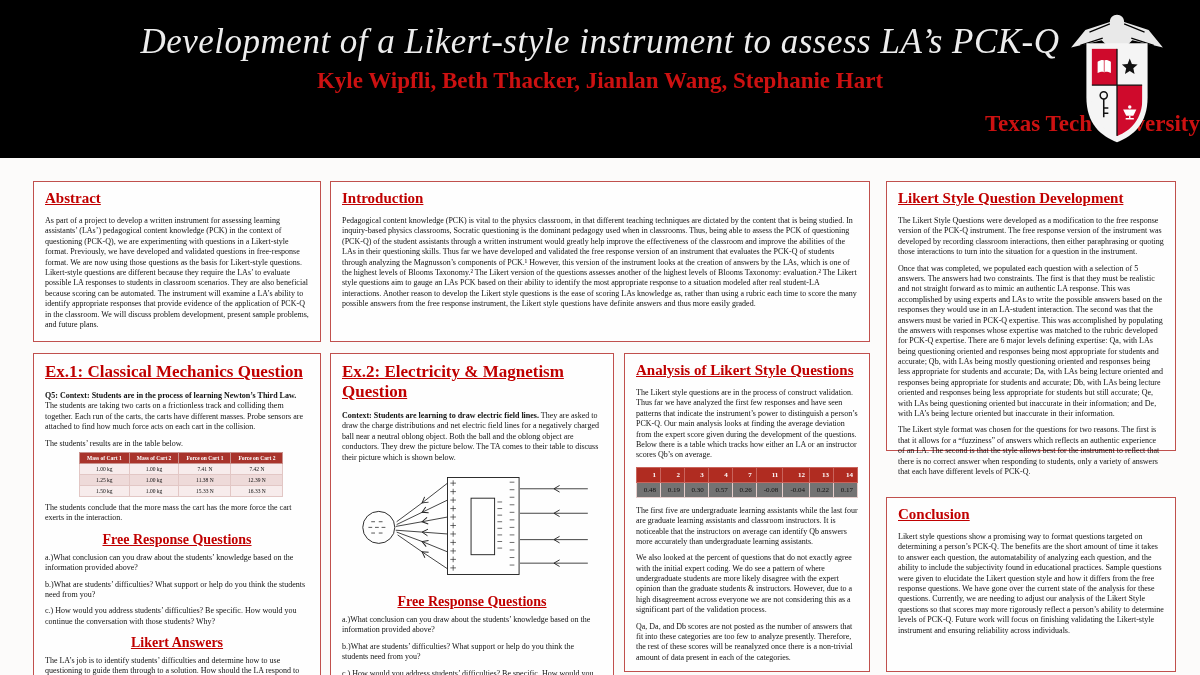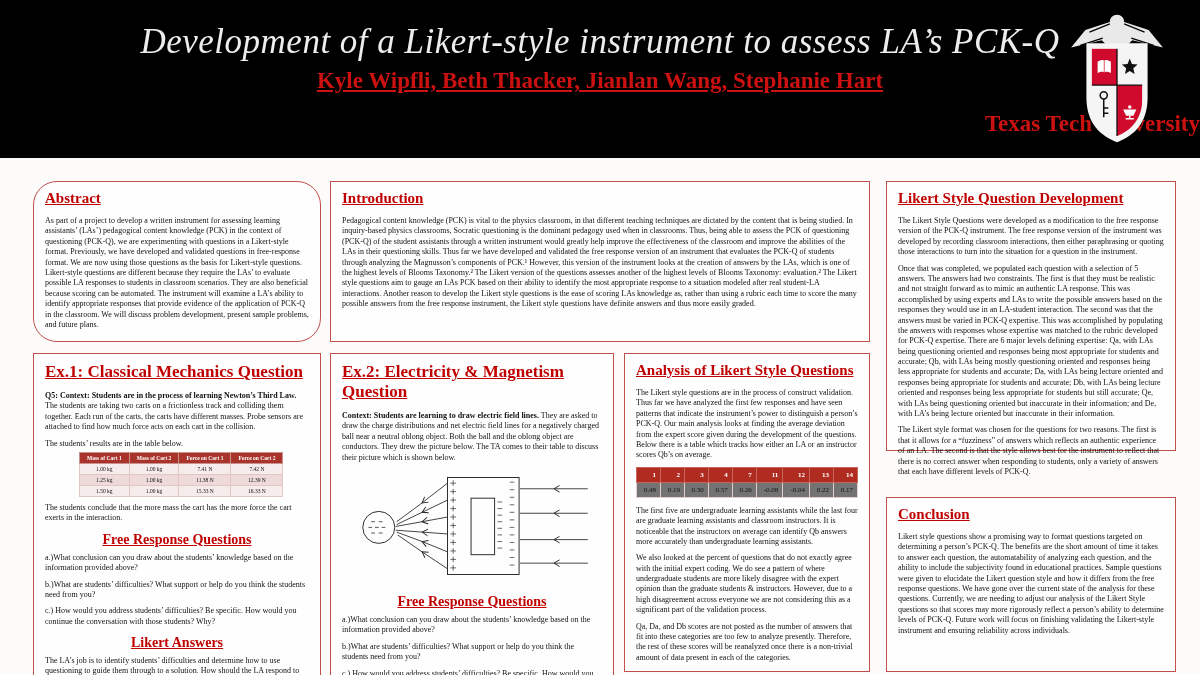--- a/index.html
+++ b/index.html
@@ -3,21 +3,21 @@
 <meta charset="utf-8">
 <style>
   html,body { margin:0; padding:0; background:#333; }
   .poster {
     position:relative; width:1200px; height:675px; overflow:hidden;
     background:#fcfbfa; font-family:"Liberation Serif", serif; color:#111;
   }
   
   .header { position:absolute; left:0; top:0; width:1200px; height:158px; background:#000; }
   .title { color:#ededed; font-size:35px; text-align:center; margin:0; padding-top:22px; font-weight:normal; letter-spacing:0.5px;font-style:italic; }
-  .authors { color:#cc1111; font-size:23px; font-weight:bold; text-align:center; margin:6px 0 17px 0;text-decoration:underline; }
+  .authors { color:#cc1111; font-size:23px; font-weight:bold; text-align:center; margin:6px 0 17px 0; }
   .affil { color:#cc1111; font-size:23px; font-weight:bold; text-align:right; margin:3px 0 0 0; }
   .logo { position:absolute; right:32px; top:8px; width:102px; height:142px; }
   
   .box { position:absolute; background:#fefefe; border:1px solid #c0504d; padding:8px 11px; box-sizing:border-box; }
   .h1 { color:#c00000; font-weight:bold; text-decoration:underline; font-size:15px; margin:0 0 9px 0; }
   .h1.big { font-size:17px; }
   .h2 { color:#c00000; font-weight:bold; text-decoration:underline; font-size:13px; margin:8px 0 5px 0;text-align:center; }
   .t { font-size:8px; line-height:1.3; margin:0 0 6px 0; text-align:left; }
   .lead { font-weight:bold; }
   
@@ -26,21 +26,21 @@
   .mini-table td { font-size:5.5px; padding:2px 7px; text-align:center; border:0.5px solid #e2c7c5; }
   .mini-table tr:nth-child(odd) td { background:#eedad9; }
   .mini-table tr:nth-child(even) td { background:#f7ecec; }
   
   .score-table { width:100%; border-collapse:collapse; margin:3px 0 8px 0; }
   .score-table th { background:#b02c21; color:#fff; font-size:7px; font-weight:bold; text-align:right; padding:3px 4px; border:0.5px solid #c9645c; }
   .score-table td { background:#737373; font-size:7px; text-align:right; padding:3px 4px; border:0.5px solid #e5cdcb; }
   
   .diagram-wrap { text-align:center; margin:4px 0 2px 0; }
   
-  #abstract     { left:33px;  top:181px; width:288px; height:161px;border-radius:24px; }
+  #abstract     { left:33px;  top:181px; width:288px; height:161px; }
   #introduction { left:330px; top:181px; width:540px; height:161px; }
   #development  { left:886px; top:181px; width:290px; height:270px; }
   #ex1          { left:33px;  top:353px; width:288px; height:348px; }
   #ex2          { left:330px; top:353px; width:284px; height:348px; }
   #analysis     { left:624px; top:353px; width:246px; height:319px; }
   #conclusion   { left:886px; top:497px; width:290px; height:175px; }
 </style>
 </head>
 <body>
 

